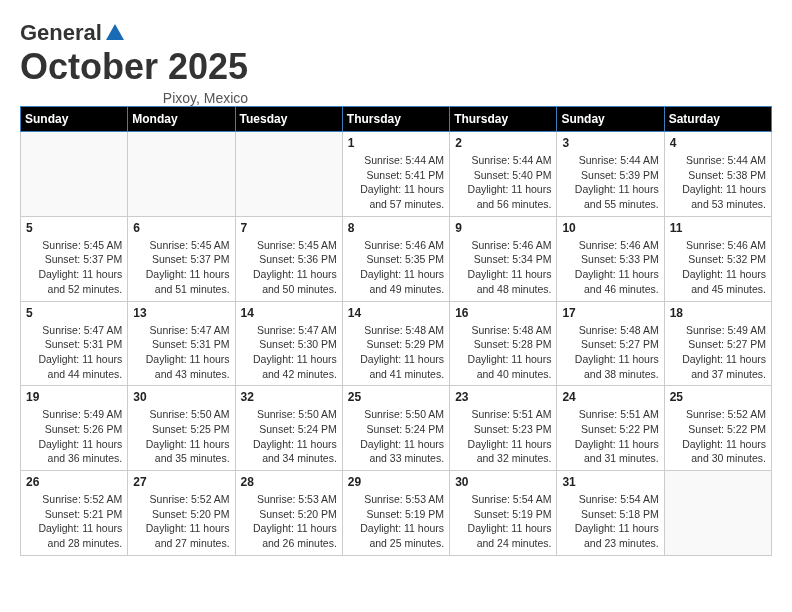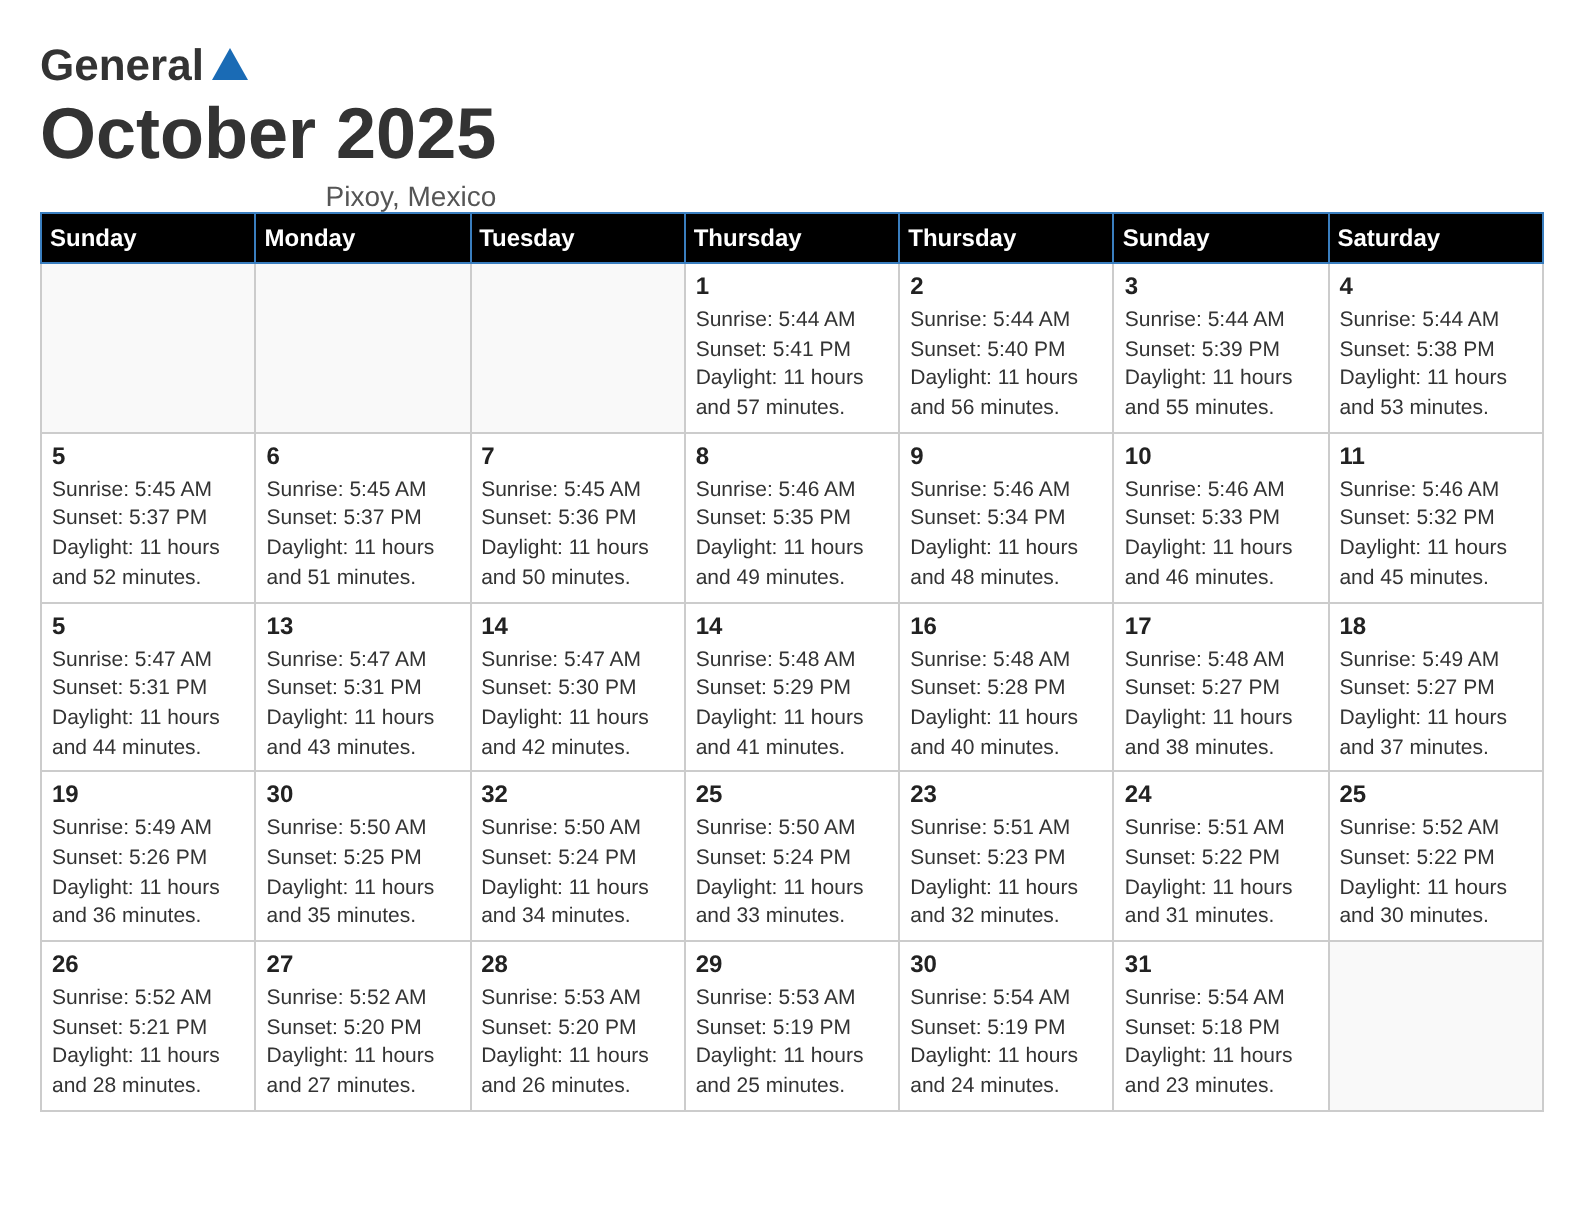--- a/index.html
+++ b/index.html
@@ -62,20 +62,21 @@
     .day-number {
       font-weight: bold;
       font-size: 12px;
       margin-bottom: 3px;
       color: #222;
     }
     .day-info {
       color: #333;
       font-size: 10.5px;
       line-height: 1.4;
+      text-align: right;
     }
   </style>
 </head>
 <body>
 
 <div class="container">
   <div class="header">
     <div class="logo">
       <div>
         <div style="display:flex;align-items:center;">

